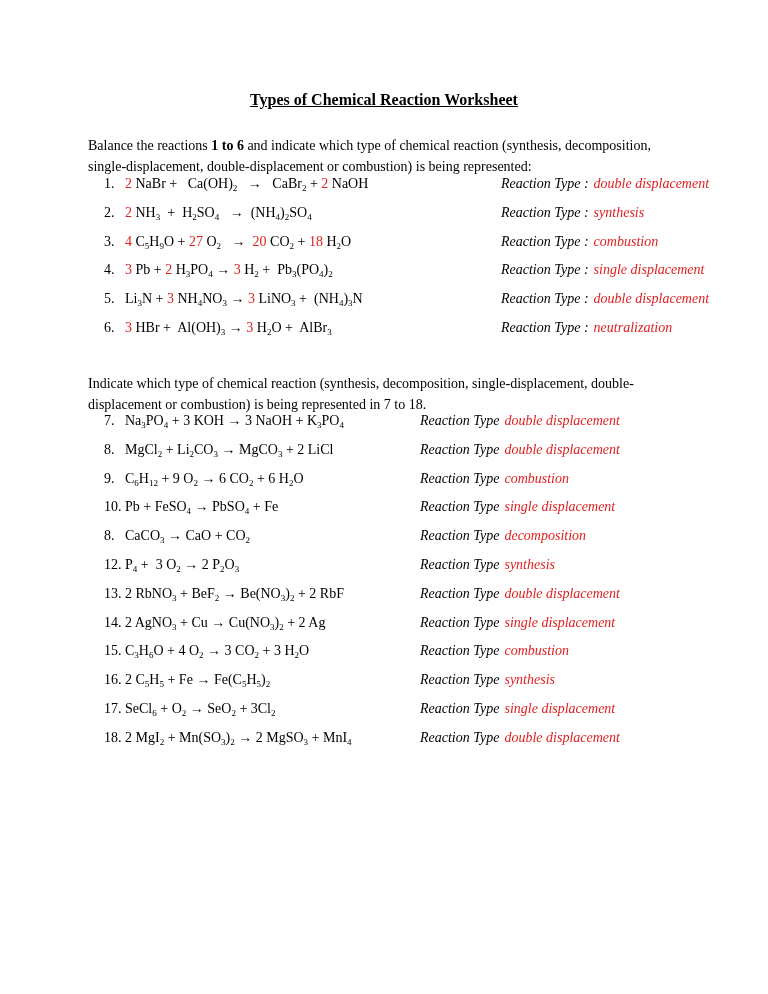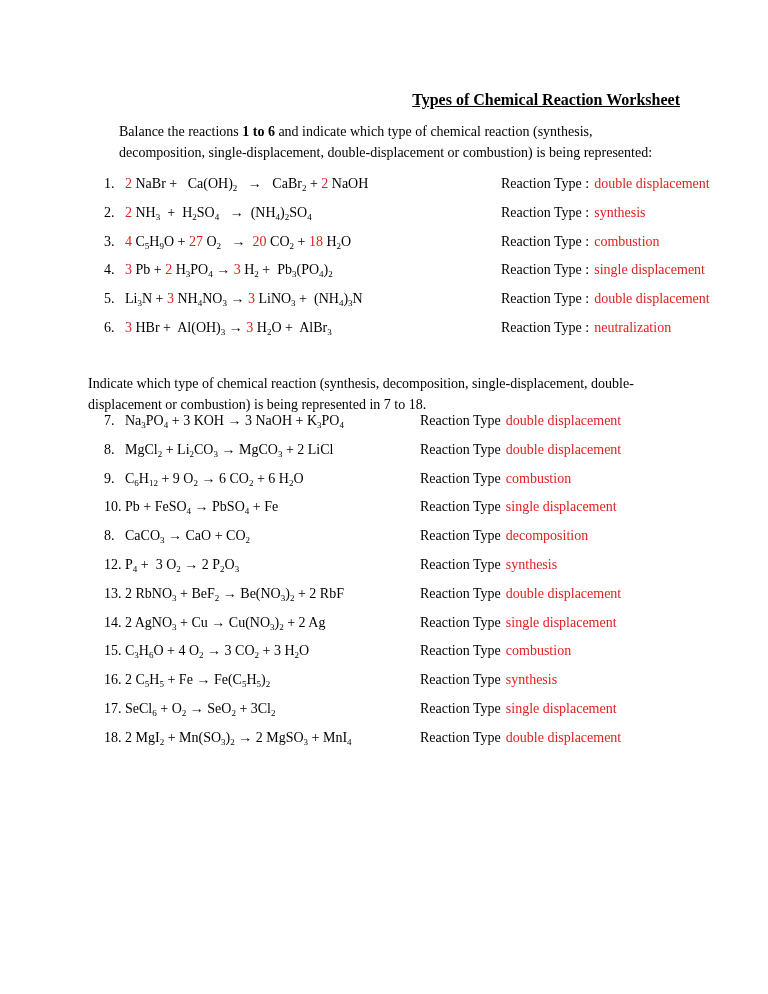--- a/index.html
+++ b/index.html
@@ -11,27 +11,27 @@
     font-family: "Liberation Serif", "DejaVu Serif", serif;
     font-size: 14px;
     color: #000000;
     overflow: hidden;
   }
   .content { position: absolute; left: 88px; right: 88px; top: 0; }
   .title {
     position: absolute;
     left: 0; right: 0;
     top: 91px;
-    text-align: right;
+    text-align: center;
     font-size: 16px;
     font-weight: bold;
     text-decoration: underline;
   }
   .intro { position: absolute; left: 0; right: 0; line-height: 21px; }
-  .intro1 { top: 107px; margin-left: 31px; }
+  .intro1 { top: 121px; }
   .intro2 { top: 359px; }
   .prob-row {
     position: absolute;
     left: 16px; right: 0;
     height: 20px;
     white-space: pre;
   }
   .prob-num {
     display: inline-block;
     width: 21px;
@@ -40,20 +40,21 @@
   .red { color: var(--red, #e02020); }
   .sub {
     font-size: 9px;
     vertical-align: -3px;
   }
   .arrow { font-weight: bold; }
   .rt {
     position: absolute;
     top: 0;
     white-space: pre;
+    font-style: italic;
   }
   .rt-answer { margin-left: 5px; }
 </style>
 </head>
 <body>
 
 <div class="page">
   <div class="content">
 
     <div class="title">Types of Chemical Reaction Worksheet</div>

